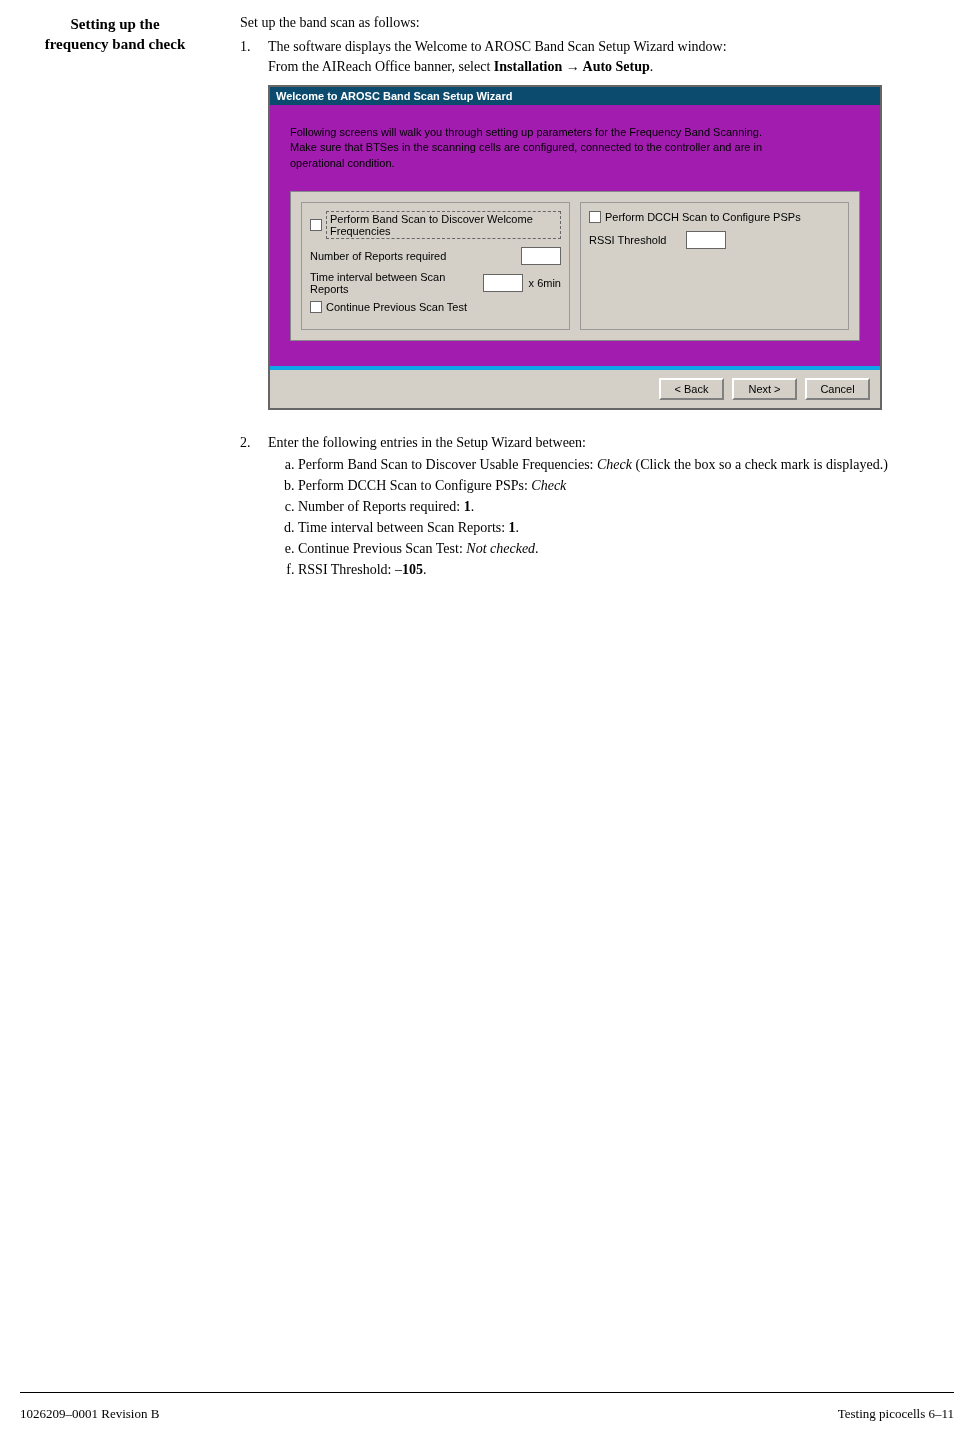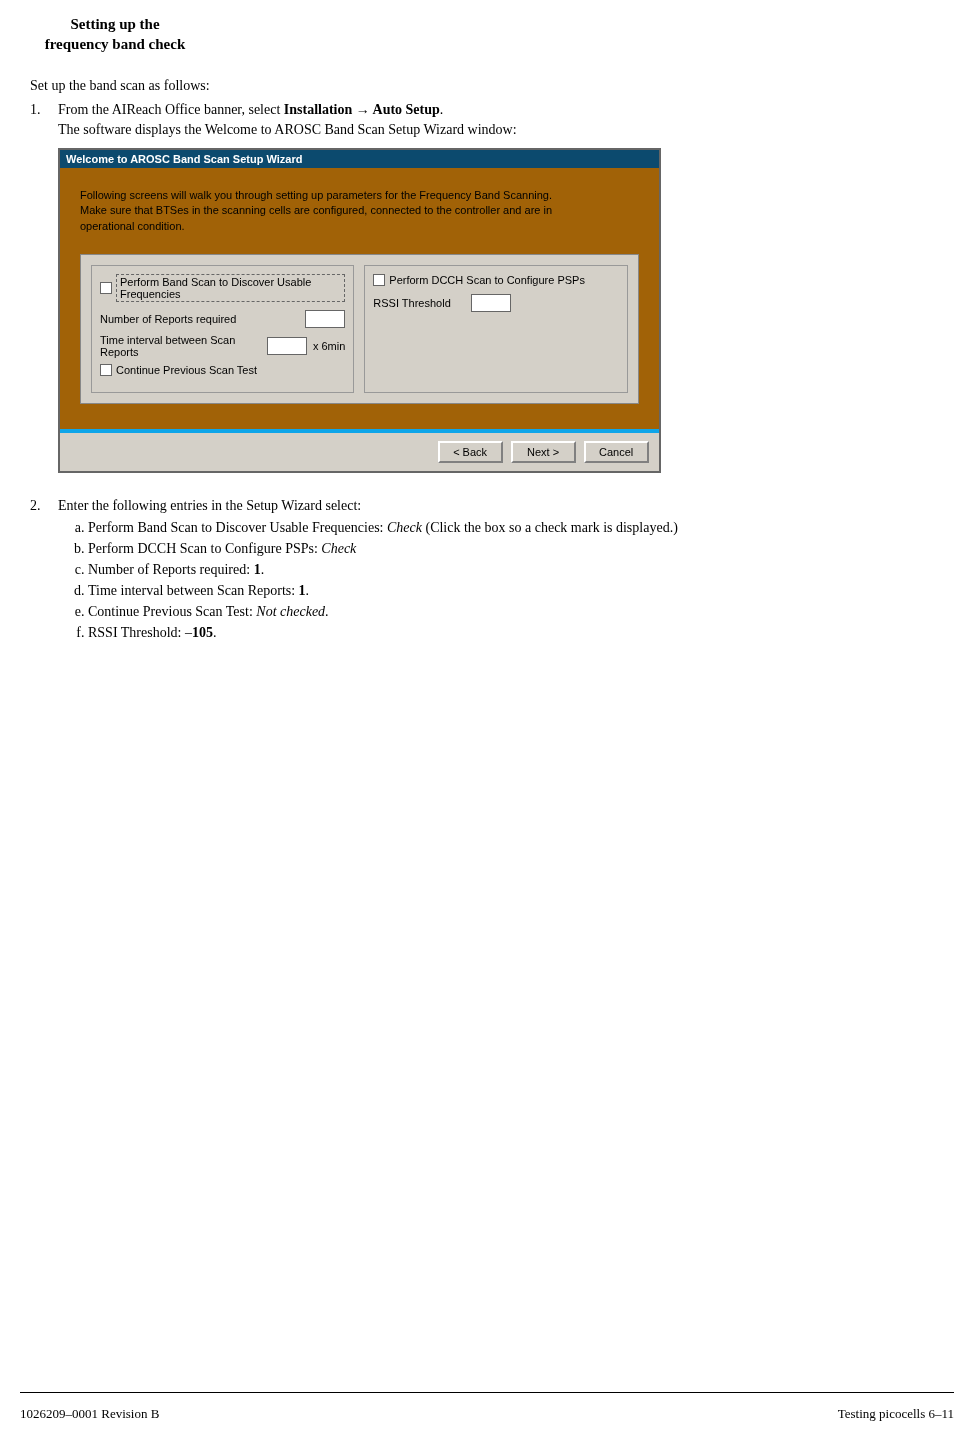--- a/index.html
+++ b/index.html
@@ -16,21 +16,21 @@
     .page {
       width: 974px;
       min-height: 1432px;
       padding: 0;
       position: relative;
     }
 
     
     .content-area {
       display: flex;
-      flex-direction: column;
+      flex-direction: row;
       padding: 10px 22px 10px 20px;
       margin-top: 5px;
     }
 
     .left-column {
       width: 210px;
       min-width: 210px;
       padding-right: 20px;
       text-align: center;
     }
@@ -38,21 +38,20 @@
     .section-title {
       font-weight: bold;
       font-size: 15px;
       line-height: 1.3;
       text-align: center;
     }
 
     .right-column {
       flex: 1;
       padding-left: 10px;
-      margin-top: 24px;
     }
 
     .intro-text {
       font-size: 14px;
       margin-bottom: 8px;
     }
 
     .step-text {
       margin-bottom: 4px;
     }
@@ -77,21 +76,21 @@
       padding: 3px 6px;
       font-size: 11px;
       font-weight: bold;
       display: flex;
       align-items: center;
       justify-content: space-between;
     }
 
     .dialog-body {
       padding: 20px 20px 10px 20px;
-      background: #a16207;
+      background: #a21caf;
     }
 
     .dialog-description {
       font-size: 11px;
       margin-bottom: 20px;
       line-height: 1.4;
       color: #000;
     }
 
     .dialog-panel {
@@ -263,42 +262,42 @@
       </div>
     </div>
 
     <div class="right-column">
 
       <p class="intro-text">Set up the band scan as follows:</p>
 
       <div style="display:flex; gap:8px; margin-bottom:6px;">
         <span style="min-width:20px;">1.</span>
         <div>
+          <p class="step-text">The software displays the Welcome to AROSC Band Scan Setup Wizard window:</p>
           <p class="step-text">
             <span>From the AIReach Office banner, select </span><span class="bold">Installation → Auto Setup</span><span>.</span>
           </p>
-          <p class="step-text">The software displays the Welcome to AROSC Band Scan Setup Wizard window:</p>
 
           <div class="dialog-container">
             <div class="dialog-titlebar">
               <span>Welcome to AROSC Band Scan Setup Wizard</span>
             </div>
             <div class="dialog-body">
               <div class="dialog-description">
                 Following screens will walk you through setting up parameters for the Frequency Band Scanning.<br>
                 Make sure that BTSes in the scanning cells are configured, connected to the controller and are in<br>
                 operational condition.
               </div>
 
               <div class="dialog-panel">
 
                 <div class="panel-left">
                   <div class="checkbox-row">
                     <div class="checkbox-box"></div>
-                    <span class="checkbox-label-dotted">Perform Band Scan to Discover Usable Frequencies</span>
+                    <span class="checkbox-label-dotted">Perform Band Scan to Discover Welcome Frequencies</span>
                   </div>
                   <div class="field-row">
                     <span class="field-label">Number of Reports required</span>
                     <input class="field-input" type="text" value="" style="">
                   </div>
                   <div class="field-row">
                     <span class="field-label">Time interval between Scan Reports</span>
                     <input class="field-input" type="text" value="" style="">
                     <span class="field-unit">x 6min</span>
                   </div>
@@ -327,21 +326,21 @@
               <button class="dialog-button">Cancel</button>
             </div>
           </div>
 
         </div>
       </div>
 
       <div style="display:flex; gap:8px; margin-top:10px;">
         <span style="min-width:20px;">2.</span>
         <div>
-          <p class="step-intro">Enter the following entries in the Setup Wizard select:</p>
+          <p class="step-intro">Enter the following entries in the Setup Wizard between:</p>
           <ol class="alpha-list">
             <li>
               <span>Perform Band Scan to Discover Usable Frequencies: <span class="italic">Check</span> (Click the box so a check mark is displayed.)</span>
             </li>
             <li>
               <span>Perform DCCH Scan to Configure PSPs: <span class="italic">Check</span></span>
             </li>
             <li>
               <span>Number of Reports required: <span class="bold">1</span>.</span>
             </li>

